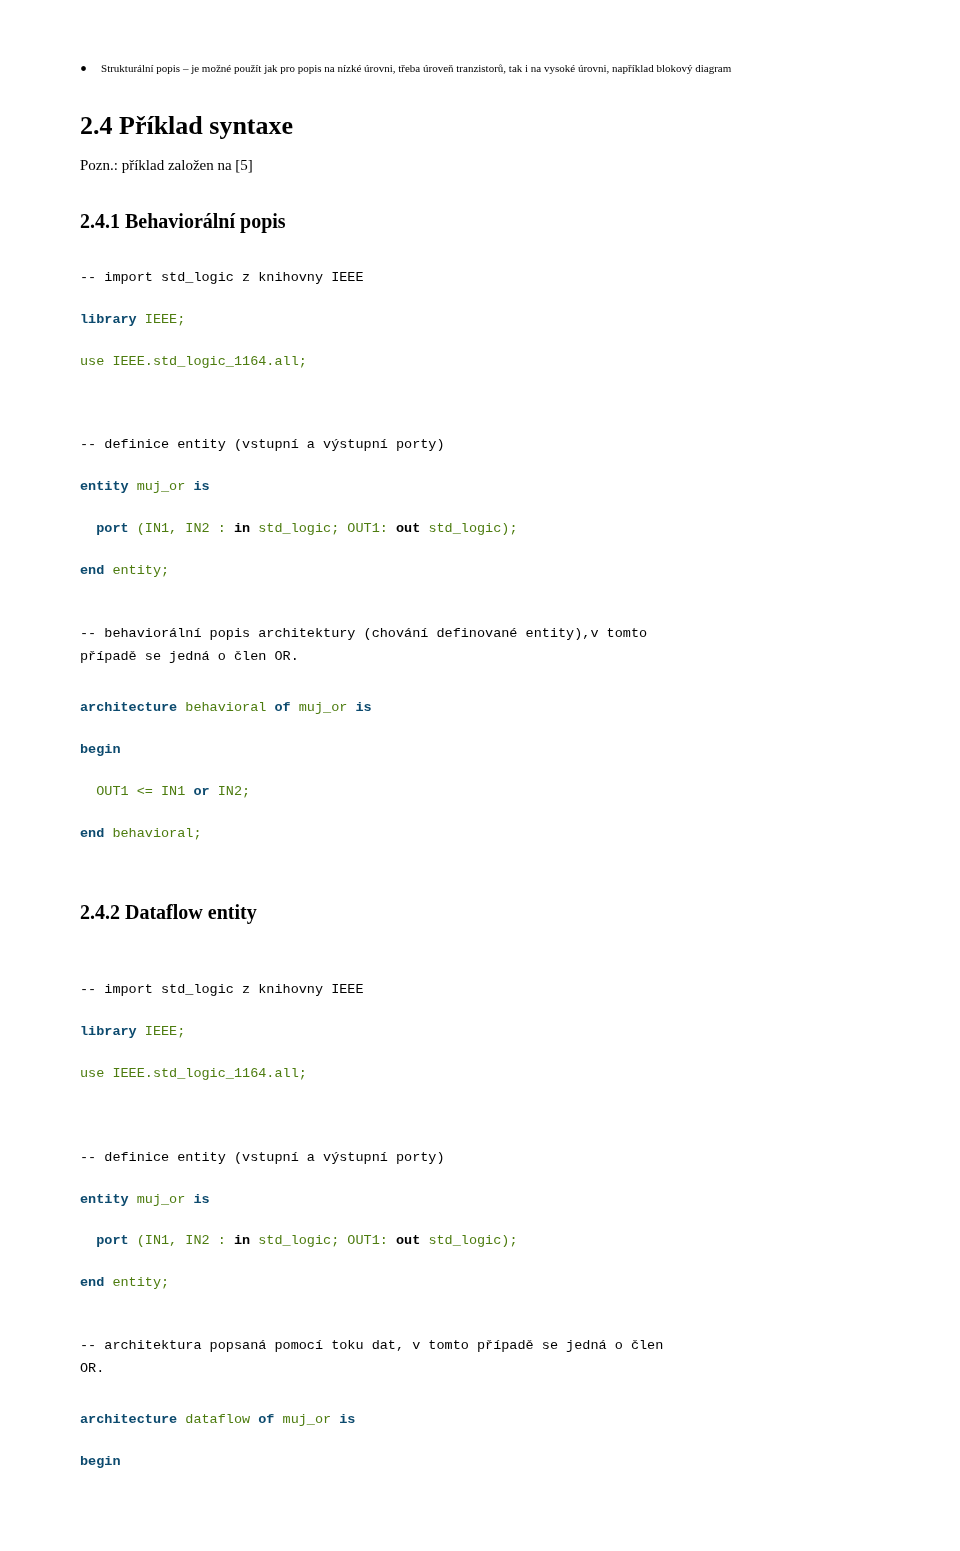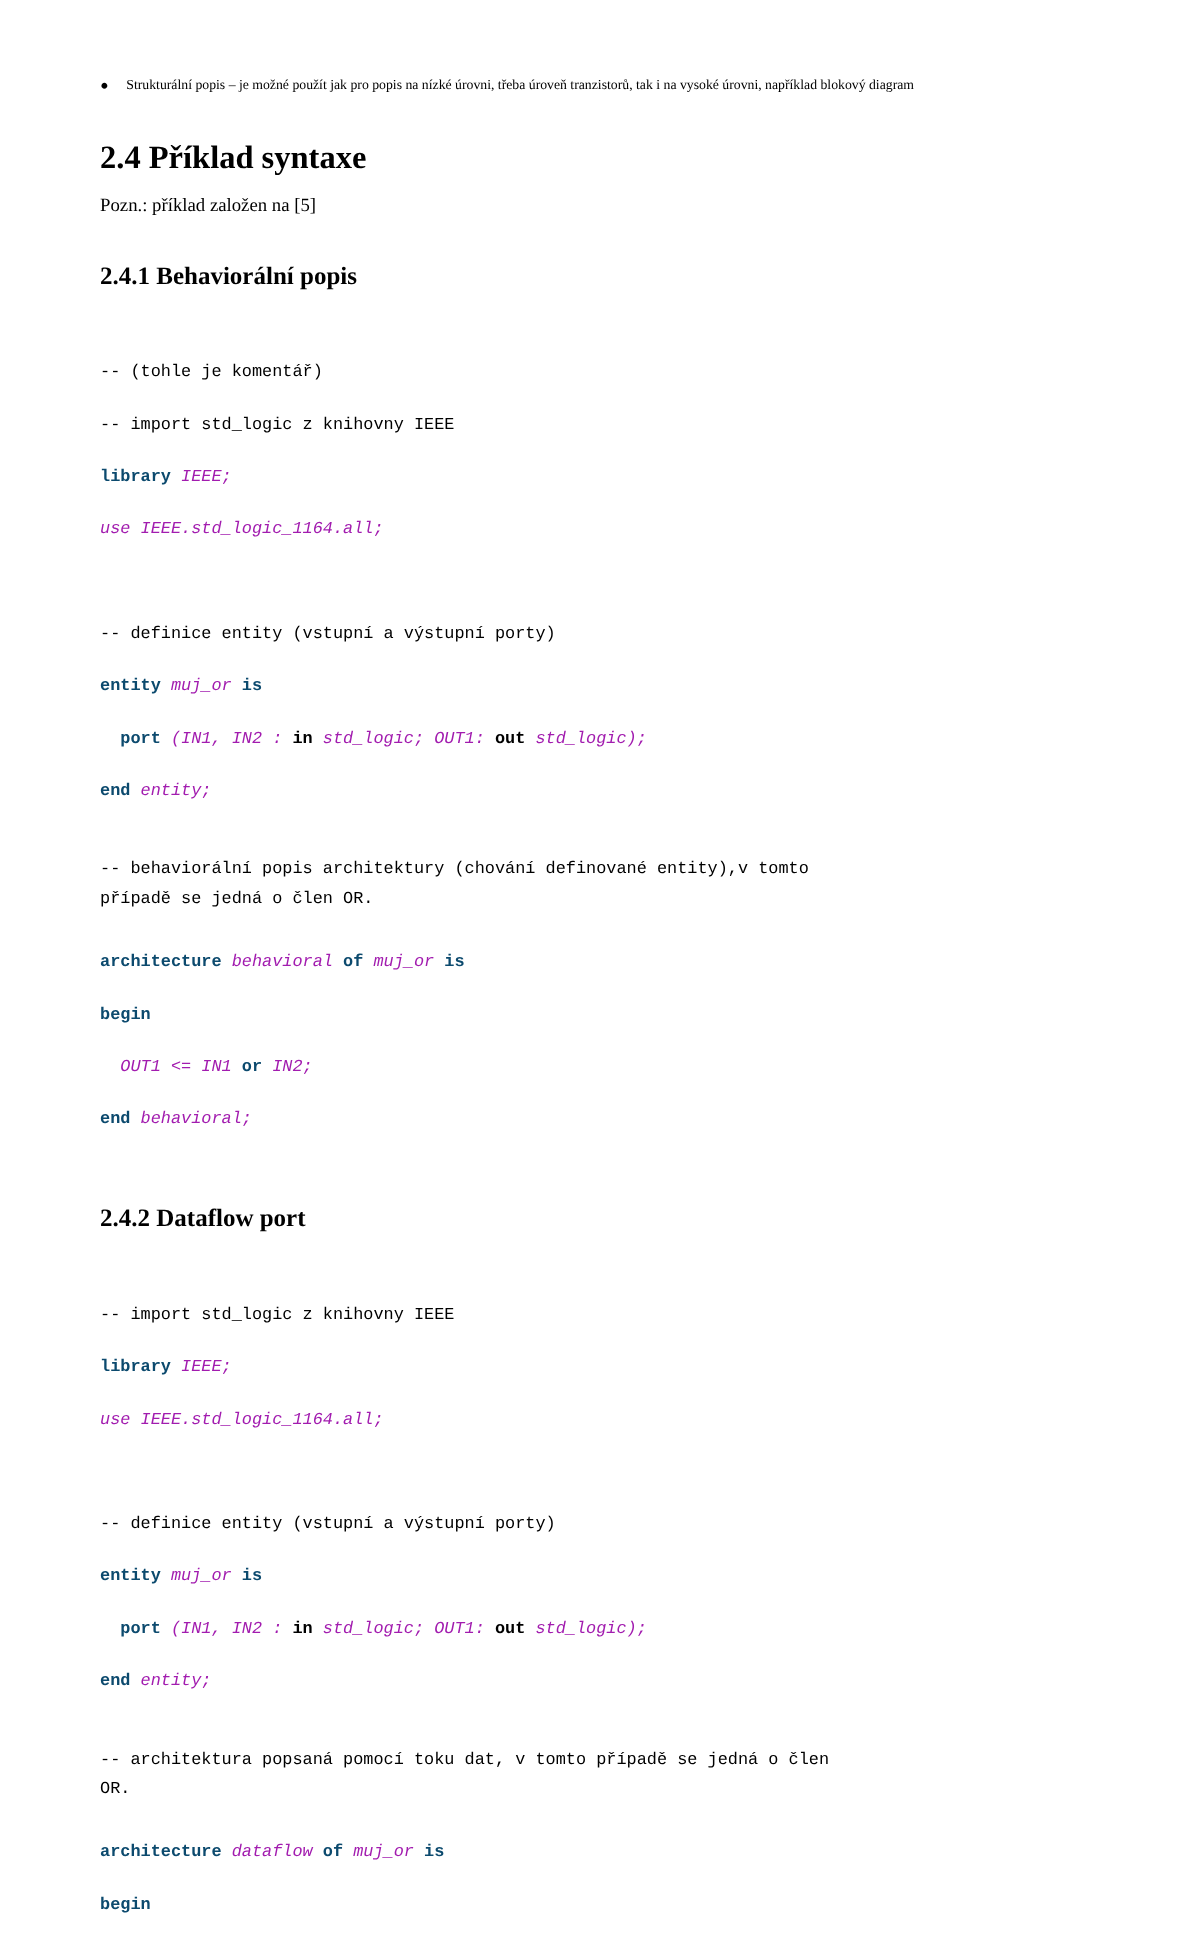--- a/index.html
+++ b/index.html
@@ -74,22 +74,21 @@
       color: #000;
     }
 
     .code-keyword {
       font-weight: bold;
       color: #0c4a6e;
     }
 
     .code-normal {
       font-weight: normal;
-      color: #a21caf;
-      font-style: italic;
+      color: #4d7c0f;
     }
 
     .code-in-keyword {
       font-weight: bold;
     }
 
     .code-out-keyword {
       font-weight: bold;
     }
 
@@ -119,21 +118,20 @@
   </div>
 </div>
 
 <h2>2.4   Příklad syntaxe</h2>
 
 <p class="section-note">Pozn.: příklad založen na [5]</p>
 
 <h3>2.4.1   Behaviorální popis</h3>
 
 <div class="code-block">
-  <span class="code-line code-comment">-- (tohle je komentář)</span>
 <span class="code-line code-comment">-- import std_logic z knihovny IEEE</span>
 <span class="code-line"><span class="code-keyword">library</span><span class="code-normal"> IEEE;</span></span>
 <span class="code-line"><span class="code-normal">use IEEE.std_logic_1164.all;</span></span>
 <span class="code-line">&nbsp;</span>
 <span class="code-line code-comment">-- definice entity (vstupní a výstupní porty)</span>
 <span class="code-line"><span class="code-keyword">entity</span><span class="code-normal"> muj_or </span><span class="code-keyword">is</span></span>
 <span class="code-line"><span class="code-normal">  </span><span class="code-keyword">port</span><span class="code-normal"> (IN1, IN2 : </span><span class="code-in-keyword">in</span><span class="code-normal"> std_logic; OUT1: </span><span class="code-out-keyword">out</span><span class="code-normal"> std_logic);</span></span>
 <span class="code-line"><span class="code-keyword">end</span><span class="code-normal"> entity;</span></span>
 </div>
 
@@ -141,21 +139,21 @@
   <span class="code-comment" style="font-family:'Courier New',Courier,monospace;font-size:13.5px;text-align:center;">-- behaviorální popis architektury (chování definované entity),v tomto<br>případě se jedná o člen OR.</span>
 </div>
 
 <div class="code-block arch-section">
 <span class="code-line"><span class="code-keyword">architecture</span><span class="code-normal"> behavioral </span><span class="code-keyword">of</span><span class="code-normal"> muj_or </span><span class="code-keyword">is</span></span>
 <span class="code-line"><span class="code-keyword">begin</span></span>
 <span class="code-line"><span class="code-normal">  OUT1 &lt;= IN1 </span><span class="code-keyword">or</span><span class="code-normal"> IN2;</span></span>
 <span class="code-line"><span class="code-keyword">end</span><span class="code-normal"> behavioral;</span></span>
 </div>
 
-<h3>2.4.2   Dataflow port</h3>
+<h3>2.4.2   Dataflow entity</h3>
 
 <div class="code-block">
   <span class="code-line code-comment">-- import std_logic z knihovny IEEE</span>
 <span class="code-line"><span class="code-keyword">library</span><span class="code-normal"> IEEE;</span></span>
 <span class="code-line"><span class="code-normal">use IEEE.std_logic_1164.all;</span></span>
 <span class="code-line">&nbsp;</span>
 <span class="code-line code-comment">-- definice entity (vstupní a výstupní porty)</span>
 <span class="code-line"><span class="code-keyword">entity</span><span class="code-normal"> muj_or </span><span class="code-keyword">is</span></span>
 <span class="code-line"><span class="code-normal">  </span><span class="code-keyword">port</span><span class="code-normal"> (IN1, IN2 : </span><span class="code-in-keyword">in</span><span class="code-normal"> std_logic; OUT1: </span><span class="code-out-keyword">out</span><span class="code-normal"> std_logic);</span></span>
 <span class="code-line"><span class="code-keyword">end</span><span class="code-normal"> entity;</span></span>

